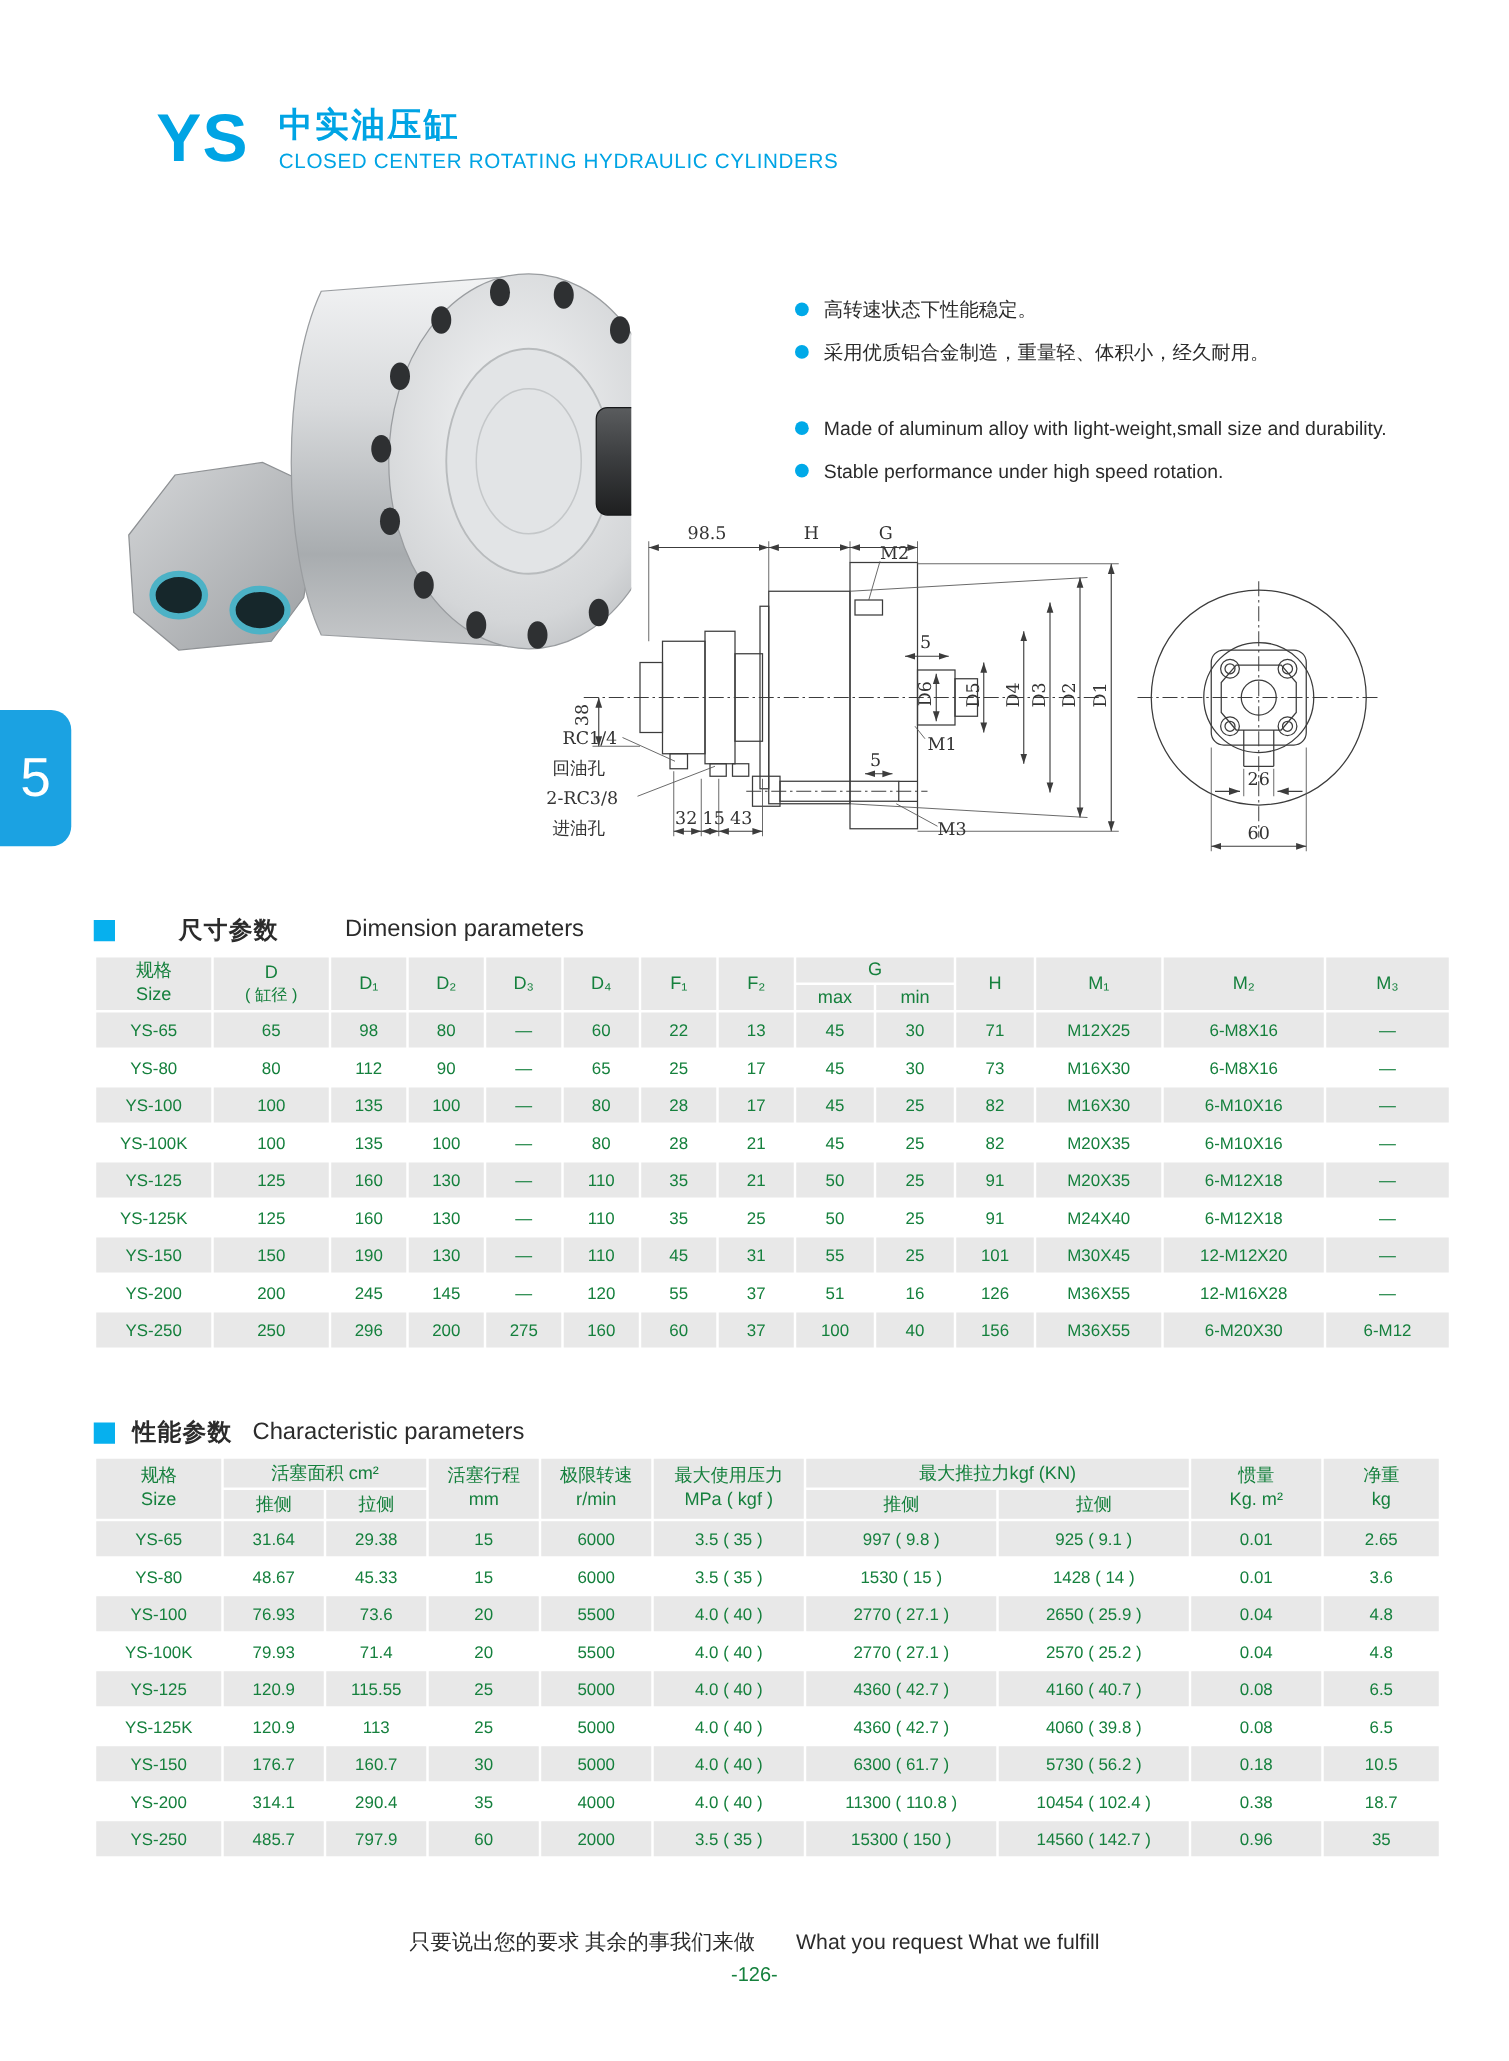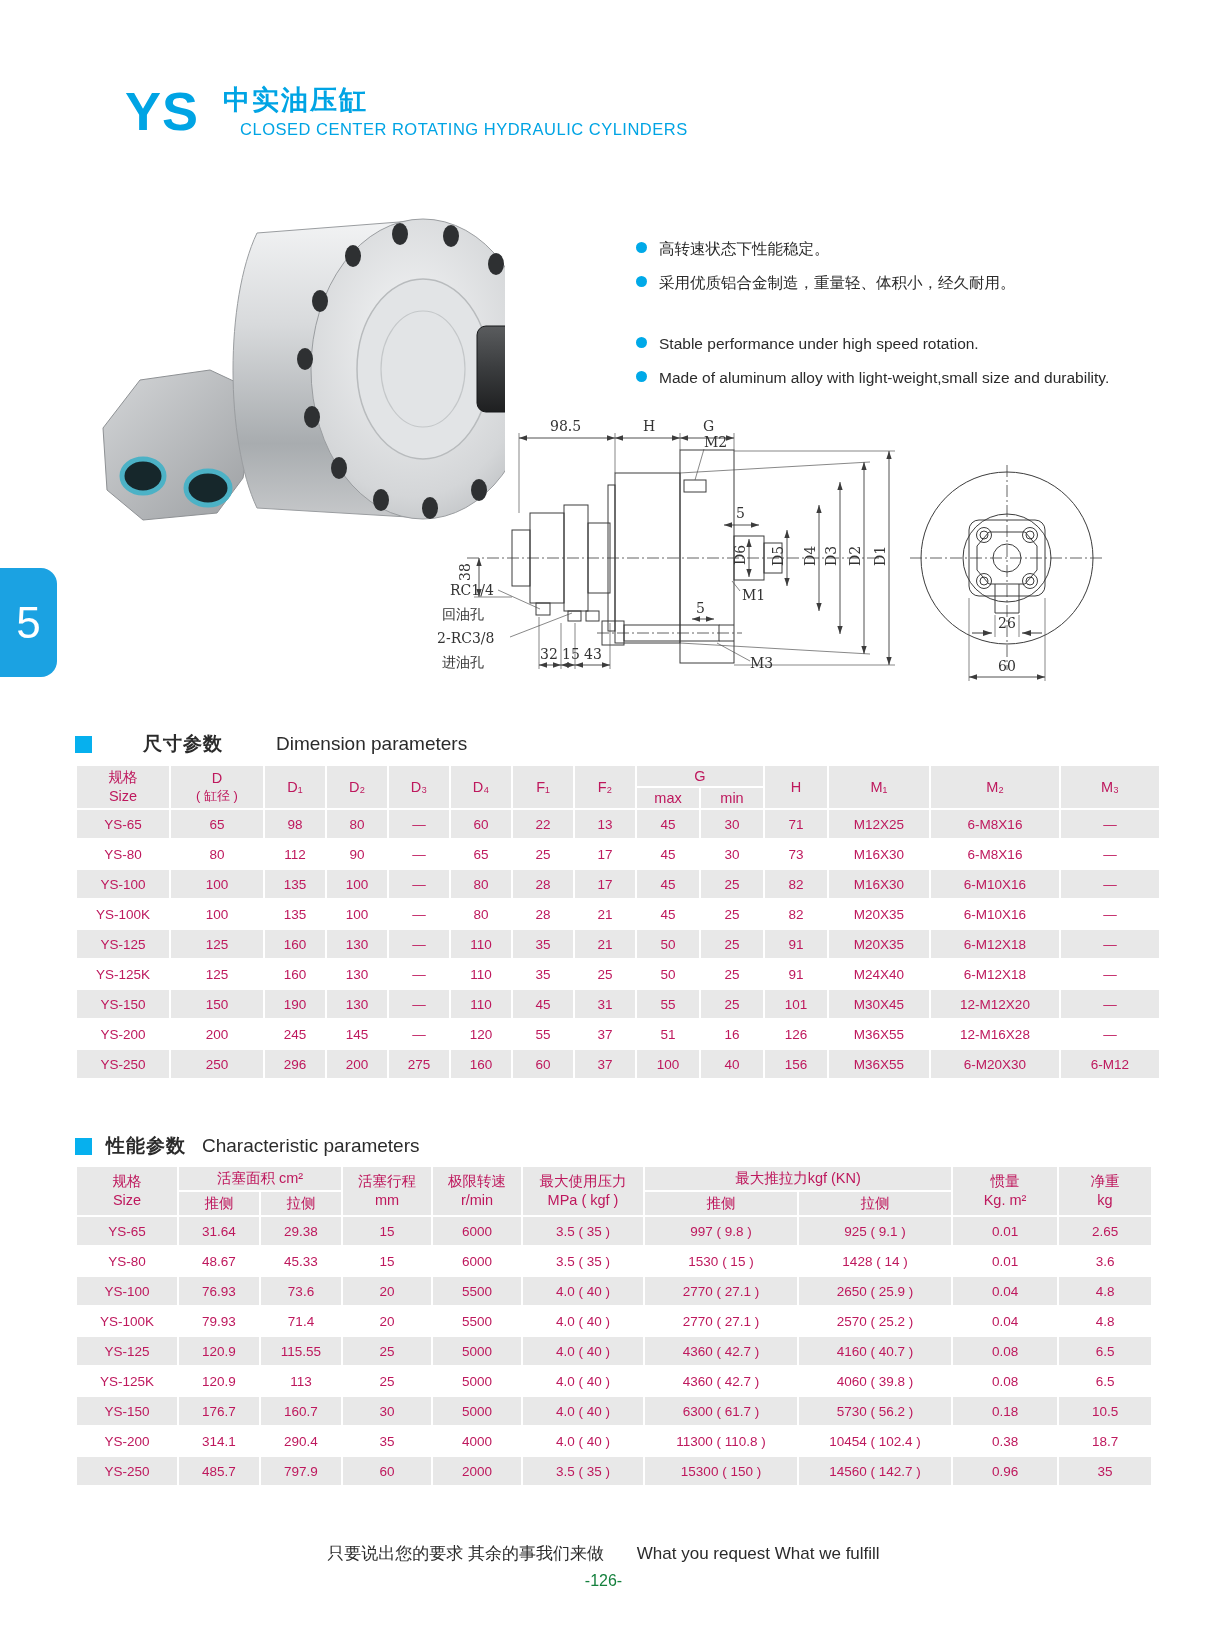--- a/index.html
+++ b/index.html
@@ -4,21 +4,21 @@
 <style>
   html,body{margin:0;padding:0;background:#fff;}
   #page{position:relative;width:1207px;height:1649px;background:#fff;overflow:hidden;
         font-family:"Liberation Sans","DejaVu Sans",sans-serif;color:#222;}
 
   
   .hdr{position:absolute;left:125px;top:86px;display:flex;align-items:flex-start;}
   .hdr .model{font-size:54px;font-weight:bold;line-height:0.95;letter-spacing:1px;}
   .hdr .titles{margin-left:24px;}
   .hdr .t-cn{font-size:27px;font-weight:bold;letter-spacing:2px;line-height:1.1;}
-  .hdr .t-en{font-size:16.5px;margin-top:4px;letter-spacing:0.5px;margin-left:17px;}
+  .hdr .t-en{font-size:16.5px;margin-top:4px;letter-spacing:0.5px;}
   .cyan{color:#00a4e4;}
 
   
   .bullets{position:absolute;left:636px;top:238px;width:478px;}
   .b-row{display:flex;margin-bottom:12px;font-size:15.5px;line-height:1.45;color:#2b2b2b;}
   .b-row .dot{flex:0 0 11px;width:11px;height:11px;border-radius:50%;background:#00a9e8;margin:4px 12px 0 0;}
   .b-gap{height:26px;}
   .b-en{text-align:justify;}
 
   
@@ -27,21 +27,21 @@
   .tab5 span{color:#fff;font-size:44px;}
 
   
   .sec{position:absolute;left:75px;display:flex;align-items:center;}
   .sec .sq{width:17px;height:17px;background:#06b0ee;margin-right:14px;}
   .sec .cn{font-size:19px;font-weight:bold;color:#2b2b2b;letter-spacing:1px;}
   .sec .en{font-size:19px;color:#2b2b2b;margin-left:16px;text-align:right;}
 
   
   table{border-collapse:separate;border-spacing:2px;table-layout:fixed;width:1056px;
-        text-align:center;color:#be185d;}
+        text-align:center;color:#15803d;}
   th{background:#e8e8e8;font-weight:normal;font-size:14.5px;padding:2px 0;}
   th .sm{font-size:13px;}
   td{font-size:13.5px;height:28px;padding:0 2px;overflow:hidden;white-space:nowrap;}
   tbody tr:nth-child(odd) td{background:#e8e8e8;}
   .t-wrap{position:absolute;left:75px;}
   th div{line-height:1.3;}
 
   
   .photo{position:absolute;left:85px;top:178px;}
   .draw{position:absolute;left:412px;top:385px;}
@@ -131,25 +131,25 @@
       <span class="dot"></span>
       <span>高转速状态下性能稳定。</span>
     </div>
     <div class="b-row">
       <span class="dot"></span>
       <span>采用优质铝合金制造，重量轻、体积小，经久耐用。</span>
     </div>
     <div class="b-gap"></div>
     <div class="b-row">
       <span class="dot"></span>
-      <span class="b-en">Stable performance under high speed rotation.</span>
+      <span class="b-en">Made of aluminum alloy with light-weight,small size and durability.</span>
     </div>
     <div class="b-row">
       <span class="dot"></span>
-      <span class="b-en">Made of aluminum alloy with light-weight,small size and durability.</span>
+      <span class="b-en">Stable performance under high speed rotation.</span>
     </div>
   </div>
 
   <div class="tab5">
     <span>5</span>
   </div>
 
   <svg class="draw" width="700" height="310" viewBox="0 0 700 310">
     <defs>
       <marker id="ar" markerWidth="10" markerHeight="8" refX="9" refY="4" orient="auto-start-reverse">

